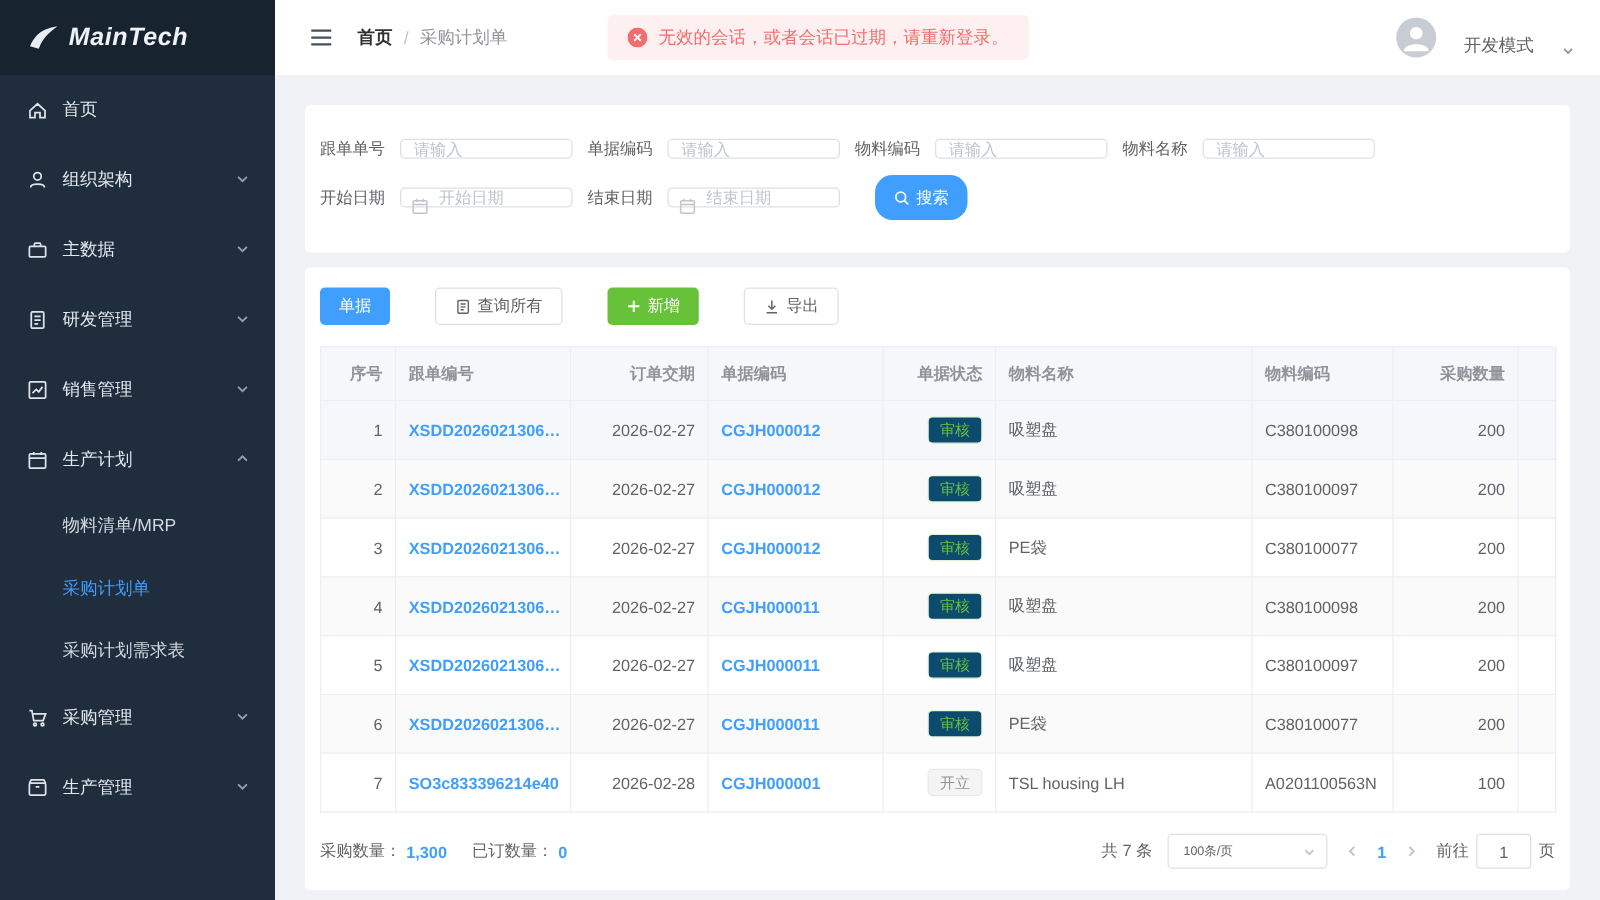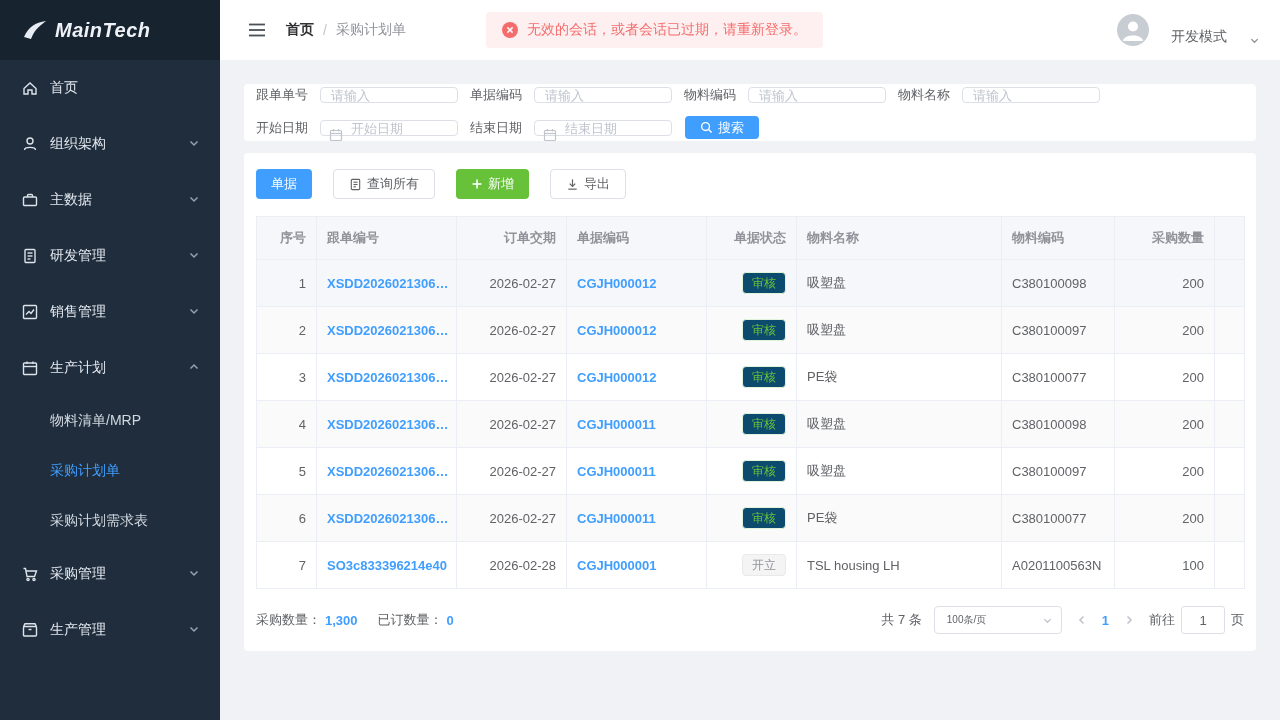--- a/index.html
+++ b/index.html
@@ -27,39 +27,39 @@
   .alert { margin-left:80px; background:#fef0f0; border-radius:4px; height:36px; display:flex; align-items:center; padding:0 16px; gap:9px; }
   .alert-text { color:#f56c6c; font-size:14px; white-space:nowrap; }
   .user { margin-left:auto; display:flex; align-items:flex-end; gap:22px; cursor:pointer; }
   .avatar { width:32px; height:32px; border-radius:50%; background:#c8cdd4; display:flex; align-items:center; justify-content:center; overflow:hidden; }
   .user-mode { font-size:14px; color:#606266; }
 
   .content { flex:1; padding:24px 24px 0; overflow:hidden; }
   .card { background:#fff; border-radius:4px; }
 
   
-  .filter-card { padding:2px 12px; margin-bottom:12px; }
+  .filter-card { padding:26px 12px; margin-bottom:12px; }
   .filter-row { display:flex; align-items:center; }
   .filter-row + .filter-row { margin-top:12px; }
   .f-item { display:flex; align-items:center; margin-right:12px; }
   .f-label { width:64px; font-size:13px; color:#606266; flex-shrink:0; }
   .f-input { width:138px; height:16px; border:1px solid #dcdfe6; border-radius:4px; padding:0 10px; font-size:13px; color:#606266; outline:none; background:#fff; }
   .f-input::placeholder { color:#bfc4cd; }
   .date-wrap { position:relative; }
   .date-wrap .cal-icon { position:absolute; left:9px; top:9px; pointer-events:none; }
   .date-wrap .f-input { padding-left:30px; }
   .btn { border:none; border-radius:4px; font-size:13px; cursor:pointer; display:inline-flex; align-items:center; justify-content:center; gap:5px; white-space:nowrap; }
   .btn-primary { background:#409eff; color:#fff; }
   .btn-success { background:#67c23a; color:#fff; }
   .btn-plain { background:#fff; border:1px solid #dcdfe6; color:#606266; }
-  .search-btn { height:23px; padding:0 15px; margin-left:1px; }
+  .search-btn { height:36px; padding:0 15px; margin-left:16px;border-radius:14px; }
 
   
   .table-card { padding:16px 12px 0; }
-  .toolbar { display:flex; gap:21px; margin-bottom:17px; }
+  .toolbar { display:flex; gap:36px; margin-bottom:17px; }
   .toolbar .btn { height:30px; padding:0 15px; }
 
   table { width:100%; border-collapse:collapse; table-layout:fixed; }
   th,td { border:1px solid #ebeef5; font-size:13px; padding:12px 10px; text-align:left; }
   th { background:#f5f7fa; color:#909399; font-weight:bold; padding:12px 10px; }
   td { color:#606266; background:#fff; }
   tbody tr:nth-child(even) td { background:#fafafa; }
   tbody tr.hovered td { background:#f5f7fa; }
   .c-center { text-align:right; }
   .c-right { text-align:right; }

